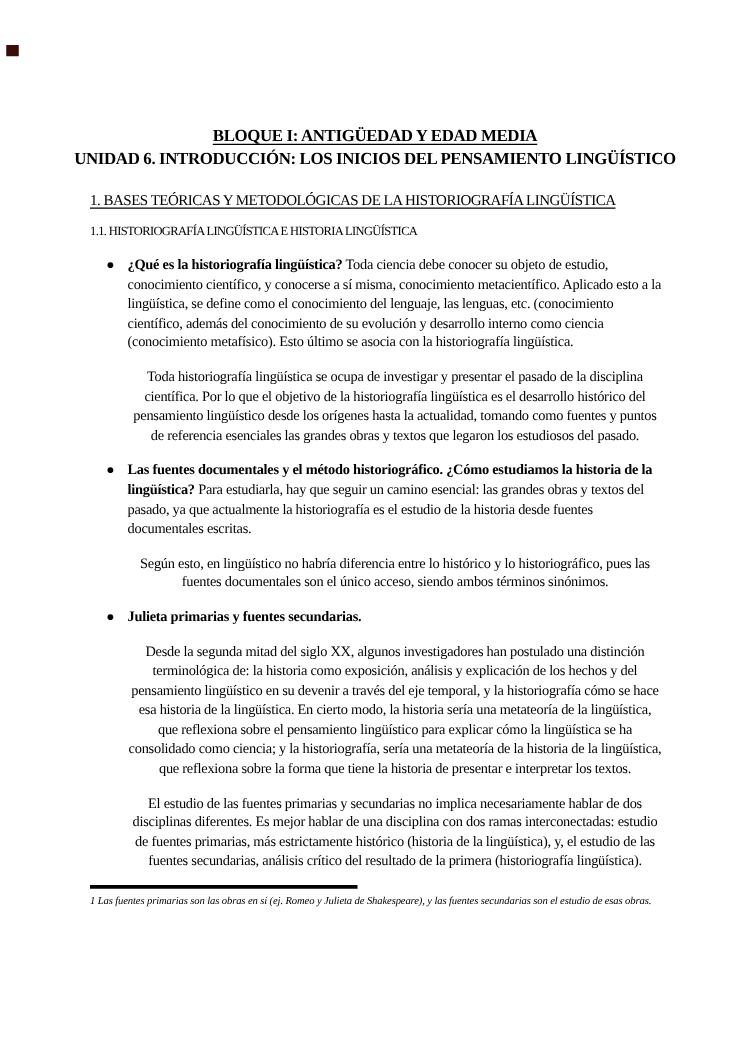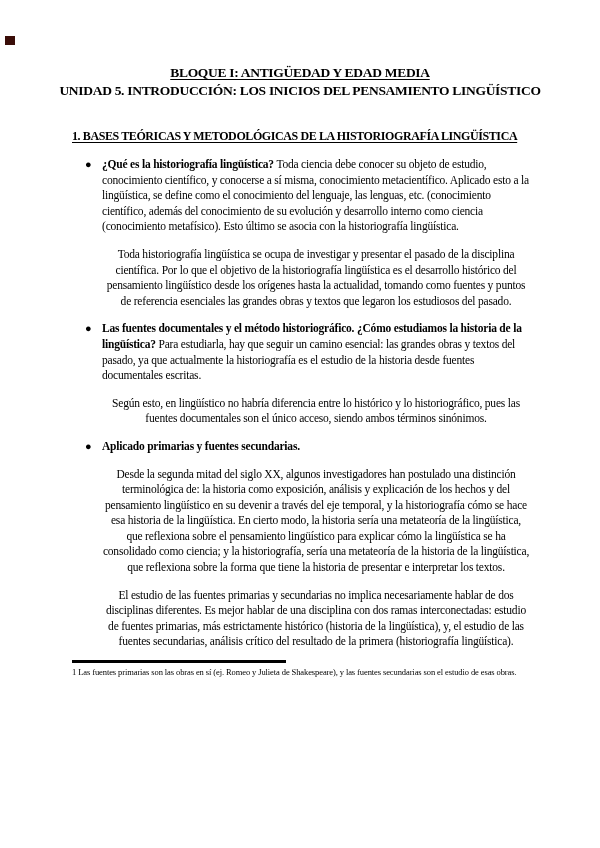--- a/index.html
+++ b/index.html
@@ -18,35 +18,35 @@
   }
   .corner-mark {
     position: absolute;
     left: 5px;
     top: 36px;
     width: 10px;
     height: 9px;
     background: #3a0d08;
   }
   .titles {
-    padding-top: 64px;
+    padding-top: 100px;
     text-align: center;
     font-weight: bold;
     font-size: 13.5px;
     line-height: 18px;
     letter-spacing: -0.3px;
     white-space: nowrap;
   }
   .underlined {
     text-decoration: underline;
     text-underline-offset: 2px;
   }
   .section-heading {
-    margin: 28px 70px 0 72px;
-    font-weight: bold;
+    margin: 16px 70px 0 72px;
+    font-weight: normal;
     font-size: 12px;
     line-height: 17px;
     letter-spacing: -0.4px;
     white-space: nowrap;
   }
   .section-subheading {
     margin: 10px 70px 0 72px;
     font-size: 10px;
     line-height: 14px;
     letter-spacing: -0.5px;
@@ -73,20 +73,21 @@
     font-weight: bold;
     text-align: center;
   }
   .para {
     margin-left: 30px;
     margin-top: 12px;
     text-align: center;
   }
   .footnote {
     margin: 10px 70px 0 72px;
+    font-style: italic;
   }
   .footnote-sep {
     width: 214px;
     height: 2.5px;
     background: #000000;
     margin-bottom: 4px;
   }
   .footnote-text {
     font-size: 8.5px;
     line-height: 11.5px;
@@ -95,42 +96,43 @@
 </style>
 </head>
 <body>
 
 <div class="page">
 
   <div class="corner-mark"></div>
 
   <div class="titles">
     <div><span class="underlined">BLOQUE I: ANTIGÜEDAD Y EDAD MEDIA</span></div>
-    <div>UNIDAD 5. INTRODUCCIÓN: LOS INICIOS DEL PENSAMIENTO LINGÜÍSTICO</div>
+    <div>UNIDAD 6. INTRODUCCIÓN: LOS INICIOS DEL PENSAMIENTO LINGÜÍSTICO</div>
   </div>
 
   <div class="section-heading"><span class="underlined">1. BASES TEÓRICAS Y METODOLÓGICAS DE LA HISTORIOGRAFÍA LINGÜÍSTICA</span></div>
 
+  <div class="section-subheading">1.1. HISTORIOGRAFÍA LINGÜÍSTICA E HISTORIA LINGÜÍSTICA</div>
 
   <div class="content">
 
     <div class="item">
       <span class="bullet">●</span><span class="lead">¿Qué es la historiografía lingüística?</span><span> Toda ciencia debe conocer su objeto de estudio, conocimiento científico, y conocerse a sí misma, conocimiento metacientífico. Aplicado esto a la lingüística, se define como el conocimiento del lenguaje, las lenguas, etc. (conocimiento científico, además del conocimiento de su evolución y desarrollo interno como ciencia (conocimiento metafísico). Esto último se asocia con la historiografía lingüística.</span>
     </div>
 
     <div class="para">Toda historiografía lingüística se ocupa de investigar y presentar el pasado de la disciplina científica. Por lo que el objetivo de la historiografía lingüística es el desarrollo histórico del pensamiento lingüístico desde los orígenes hasta la actualidad, tomando como fuentes y puntos de referencia esenciales las grandes obras y textos que legaron los estudiosos del pasado.</div>
 
     <div class="item">
       <span class="bullet">●</span><span class="lead">Las fuentes documentales y el método historiográfico. ¿Cómo estudiamos la historia de la lingüística?</span><span> Para estudiarla, hay que seguir un camino esencial: las grandes obras y textos del pasado, ya que actualmente la historiografía es el estudio de la historia desde fuentes documentales escritas.</span>
     </div>
 
     <div class="para">Según esto, en lingüístico no habría diferencia entre lo histórico y lo historiográfico, pues las fuentes documentales son el único acceso, siendo ambos términos sinónimos.</div>
 
     <div class="item">
-      <span class="bullet">●</span><span class="lead">Aplicado primarias y fuentes secundarias.</span>
+      <span class="bullet">●</span><span class="lead">Julieta primarias y fuentes secundarias.</span>
     </div>
 
     <div class="para">Desde la segunda mitad del siglo XX, algunos investigadores han postulado una distinción terminológica de: la historia como exposición, análisis y explicación de los hechos y del pensamiento lingüístico en su devenir a través del eje temporal, y la historiografía cómo se hace esa historia de la lingüística. En cierto modo, la historia sería una metateoría de la lingüística, que reflexiona sobre el pensamiento lingüístico para explicar cómo la lingüística se ha consolidado como ciencia; y la historiografía, sería una metateoría de la historia de la lingüística, que reflexiona sobre la forma que tiene la historia de presentar e interpretar los textos.</div>
 
     <div class="para">El estudio de las fuentes primarias y secundarias no implica necesariamente hablar de dos disciplinas diferentes. Es mejor hablar de una disciplina con dos ramas interconectadas: estudio de fuentes primarias, más estrictamente histórico (historia de la lingüística), y, el estudio de las fuentes secundarias, análisis crítico del resultado de la primera (historiografía lingüística).</div>
 
   </div>
 
   <div class="footnote">
     <div class="footnote-sep"></div>

